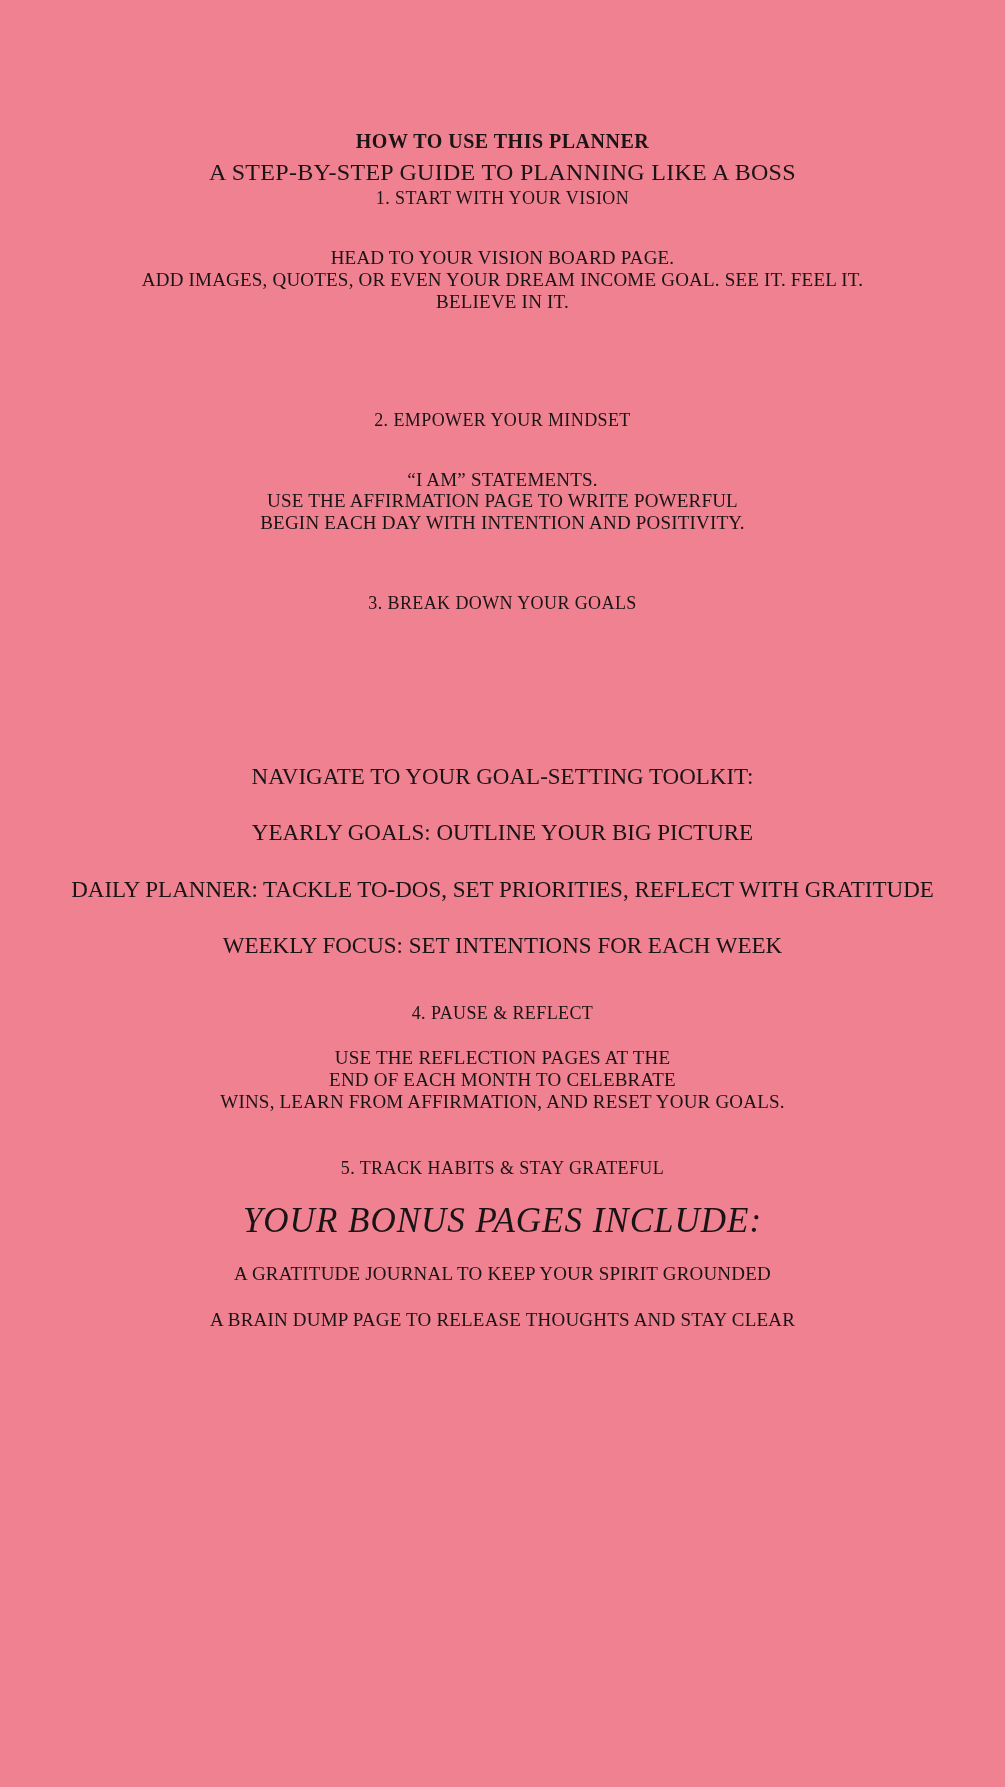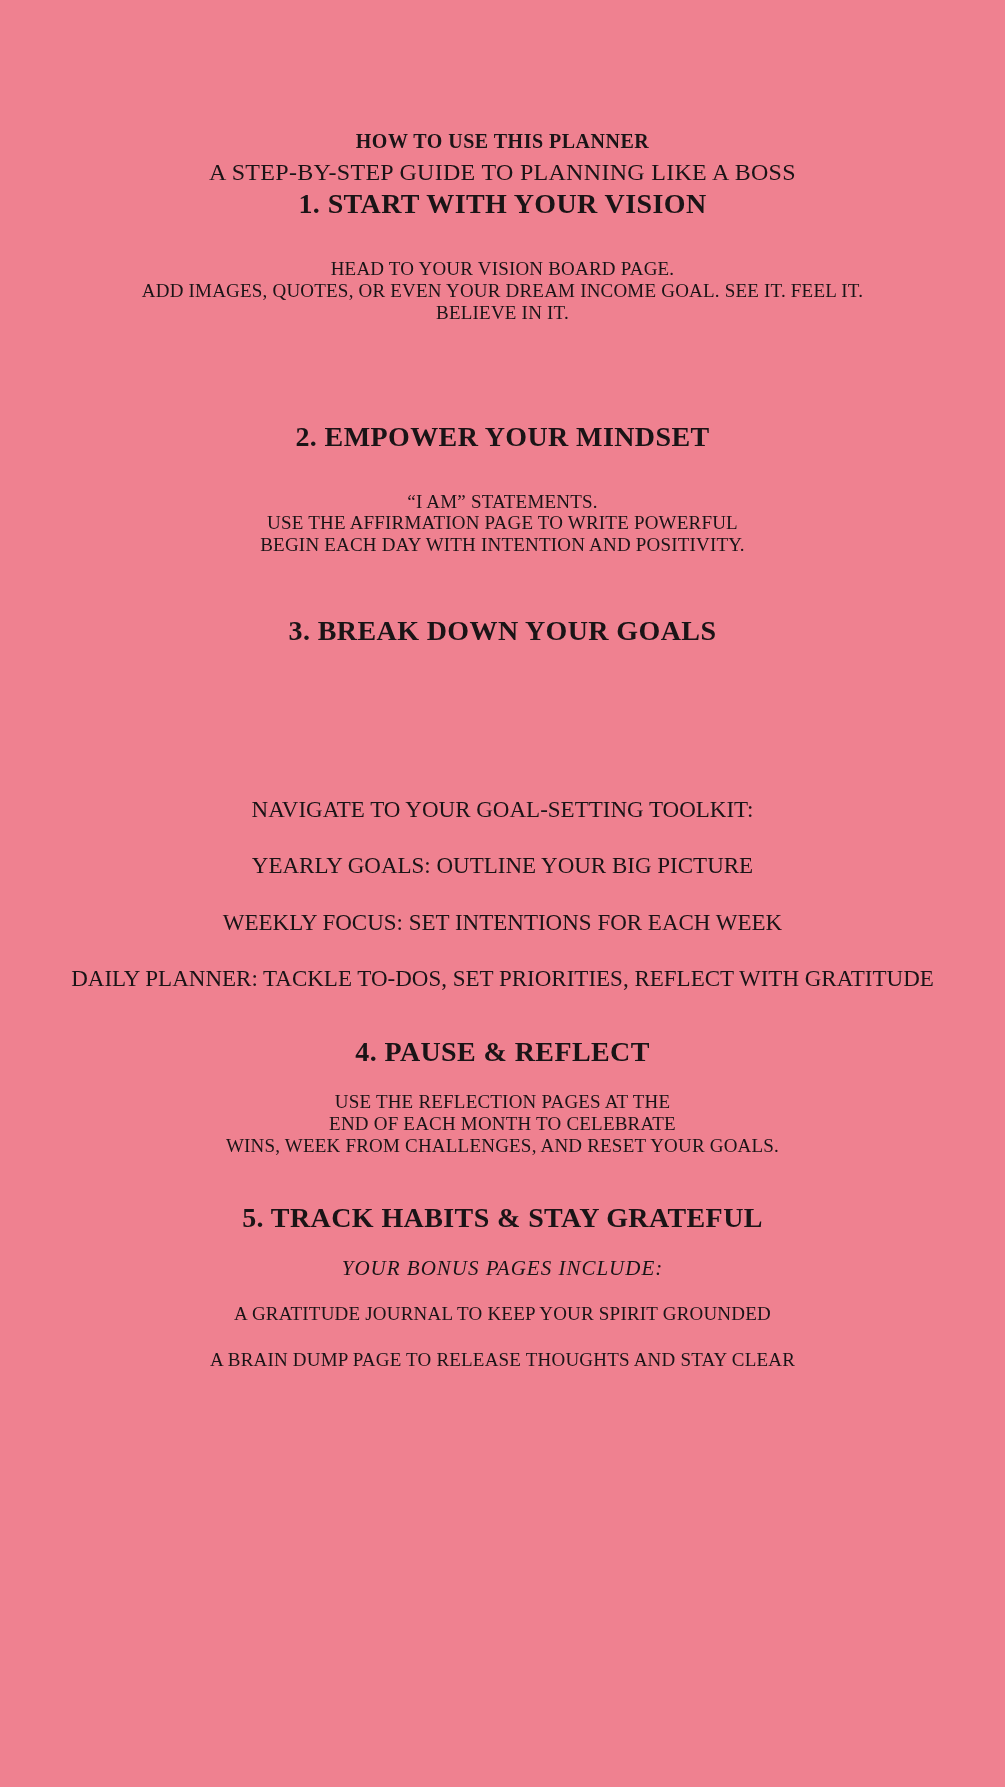--- a/index.html
+++ b/index.html
@@ -31,34 +31,34 @@
     margin-top: 130px;
     line-height: 1.1;
   }
   .subtitle {
     font-size: 24px;
     letter-spacing: 0.3px;
     margin-top: 7px;
     line-height: 1.1;
   }
   .step-heading {
-    font-size: 28px;
-    font-weight: bold;
+    font-size: 18px;
+    font-weight: normal;
     letter-spacing: 0.4px;
     line-height: 1.1;
   }
   .body-line {
     font-size: 19px;
     letter-spacing: 0.2px;
     line-height: 1.15;
   }
   .script {
     font-family: "Liberation Serif", serif;
     font-style: italic;
-    font-size: 21px;
+    font-size: 35px;
     letter-spacing: 1px;
   }
   .blk-1 { margin-top: 4px; }
   .blk-2 { margin-top: 38px; }
   .blk-4 { margin-top: 38px; }
   .blk-5 { margin-top: 60px; }
   .gap-lg { height: 150px; }
   .gap-md { height: 60px; }
   .list-line {
     font-size: 23px;
@@ -93,30 +93,30 @@
     <div class="body-line center">BEGIN EACH DAY WITH INTENTION AND POSITIVITY.</div>
   </div>
 
   <div class="step-heading center blk-5">3. BREAK DOWN YOUR GOALS</div>
 
   <div class="gap-lg"></div>
 
   <div>
     <div class="list-line center tight">NAVIGATE TO YOUR GOAL-SETTING TOOLKIT:</div>
     <div class="list-line center">YEARLY GOALS: OUTLINE YOUR BIG PICTURE</div>
+    <div class="list-line center">DAILY PLANNER: TACKLE TO-DOS, SET PRIORITIES, REFLECT WITH GRATITUDE</div>
     <div class="list-line center">WEEKLY FOCUS: SET INTENTIONS FOR EACH WEEK</div>
-    <div class="list-line center">DAILY PLANNER: TACKLE TO-DOS, SET PRIORITIES, REFLECT WITH GRATITUDE</div>
   </div>
 
   <div class="step-heading center" style="margin-top:44px;">4. PAUSE &amp; REFLECT</div>
 
   <div style="margin-top:24px;">
     <div class="body-line center">USE THE REFLECTION PAGES AT THE</div>
     <div class="body-line center">END OF EACH MONTH TO CELEBRATE</div>
-    <div class="body-line center">WINS, WEEK FROM CHALLENGES, AND RESET YOUR GOALS.</div>
+    <div class="body-line center">WINS, LEARN FROM AFFIRMATION, AND RESET YOUR GOALS.</div>
   </div>
 
   <div class="step-heading center" style="margin-top:46px;">5. TRACK HABITS &amp; STAY GRATEFUL</div>
 
   <div class="script center" style="margin-top:22px;">YOUR BONUS PAGES INCLUDE:</div>
 
   <div style="margin-top:22px;">
     <div class="body-line center">A GRATITUDE JOURNAL TO KEEP YOUR SPIRIT GROUNDED</div>
     <div class="body-line center" style="margin-top:24px;">A BRAIN DUMP PAGE TO RELEASE THOUGHTS AND STAY CLEAR</div>
   </div>

